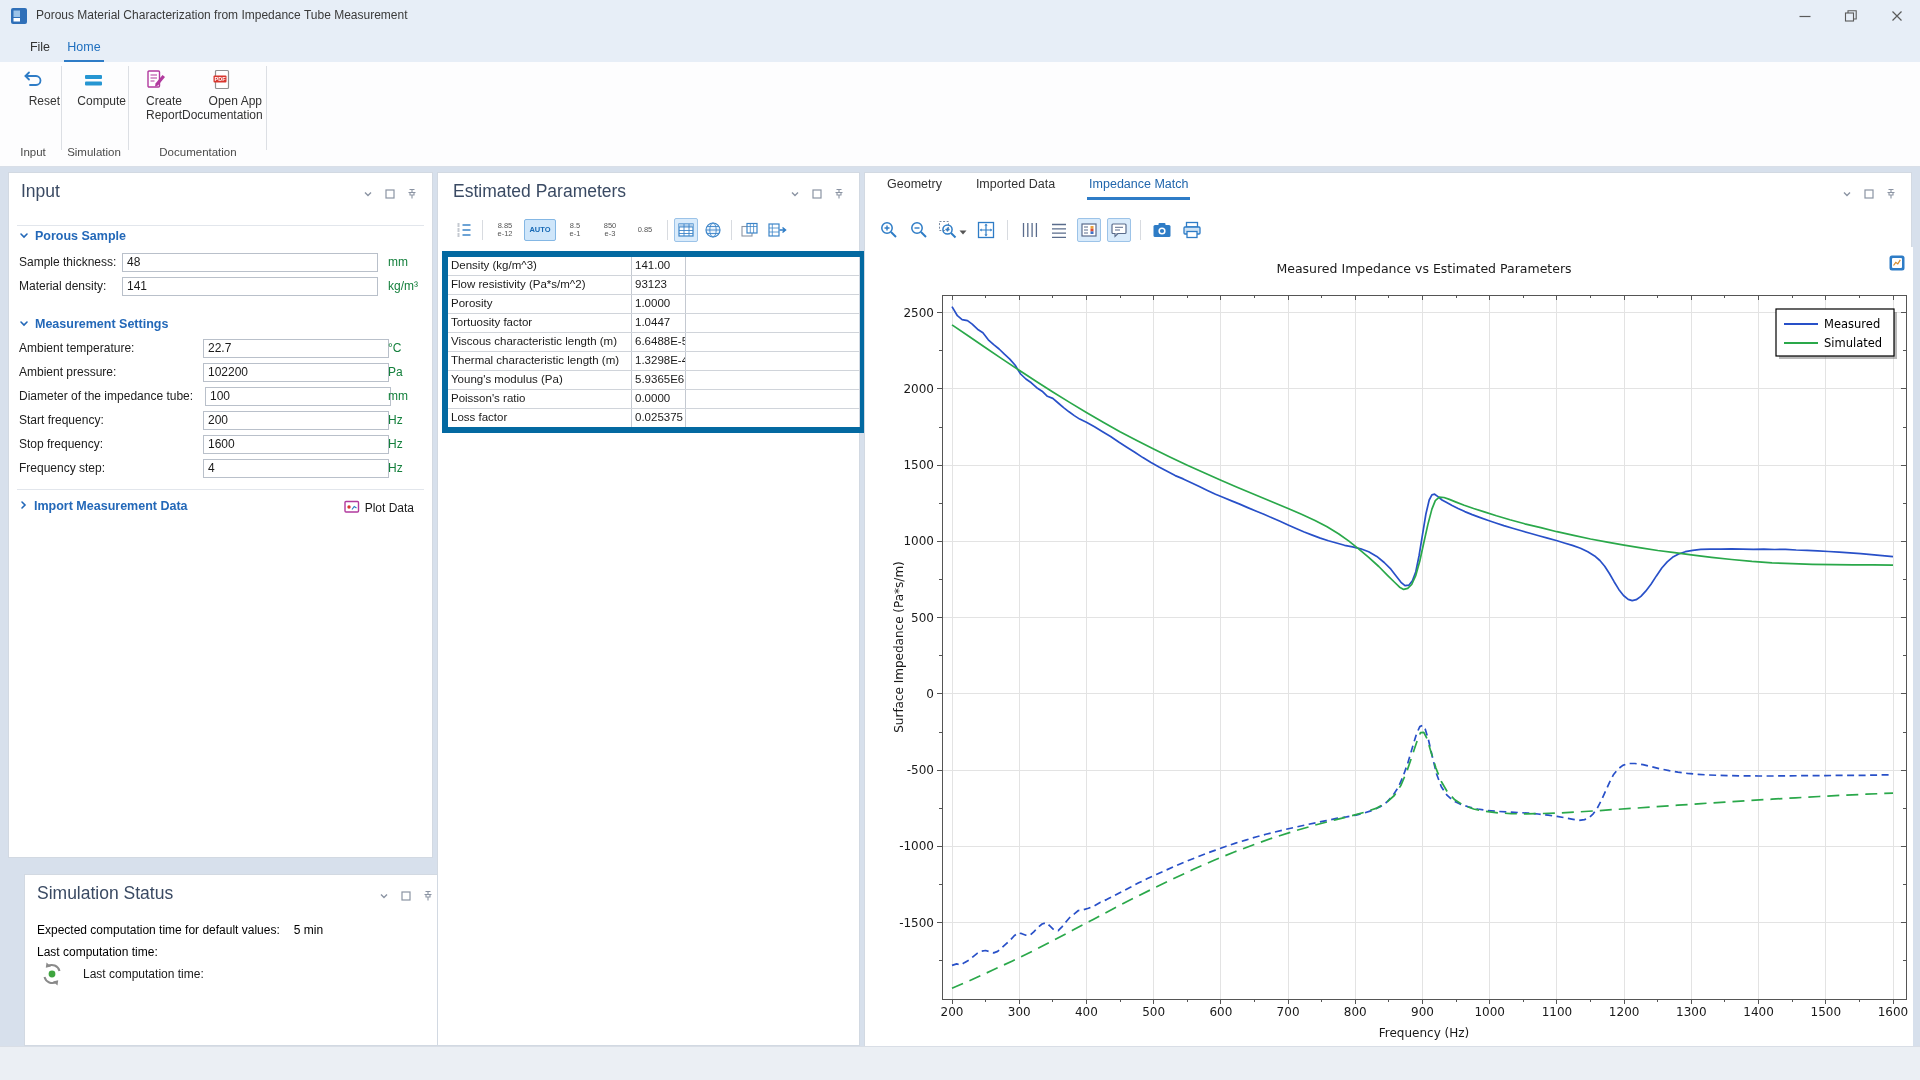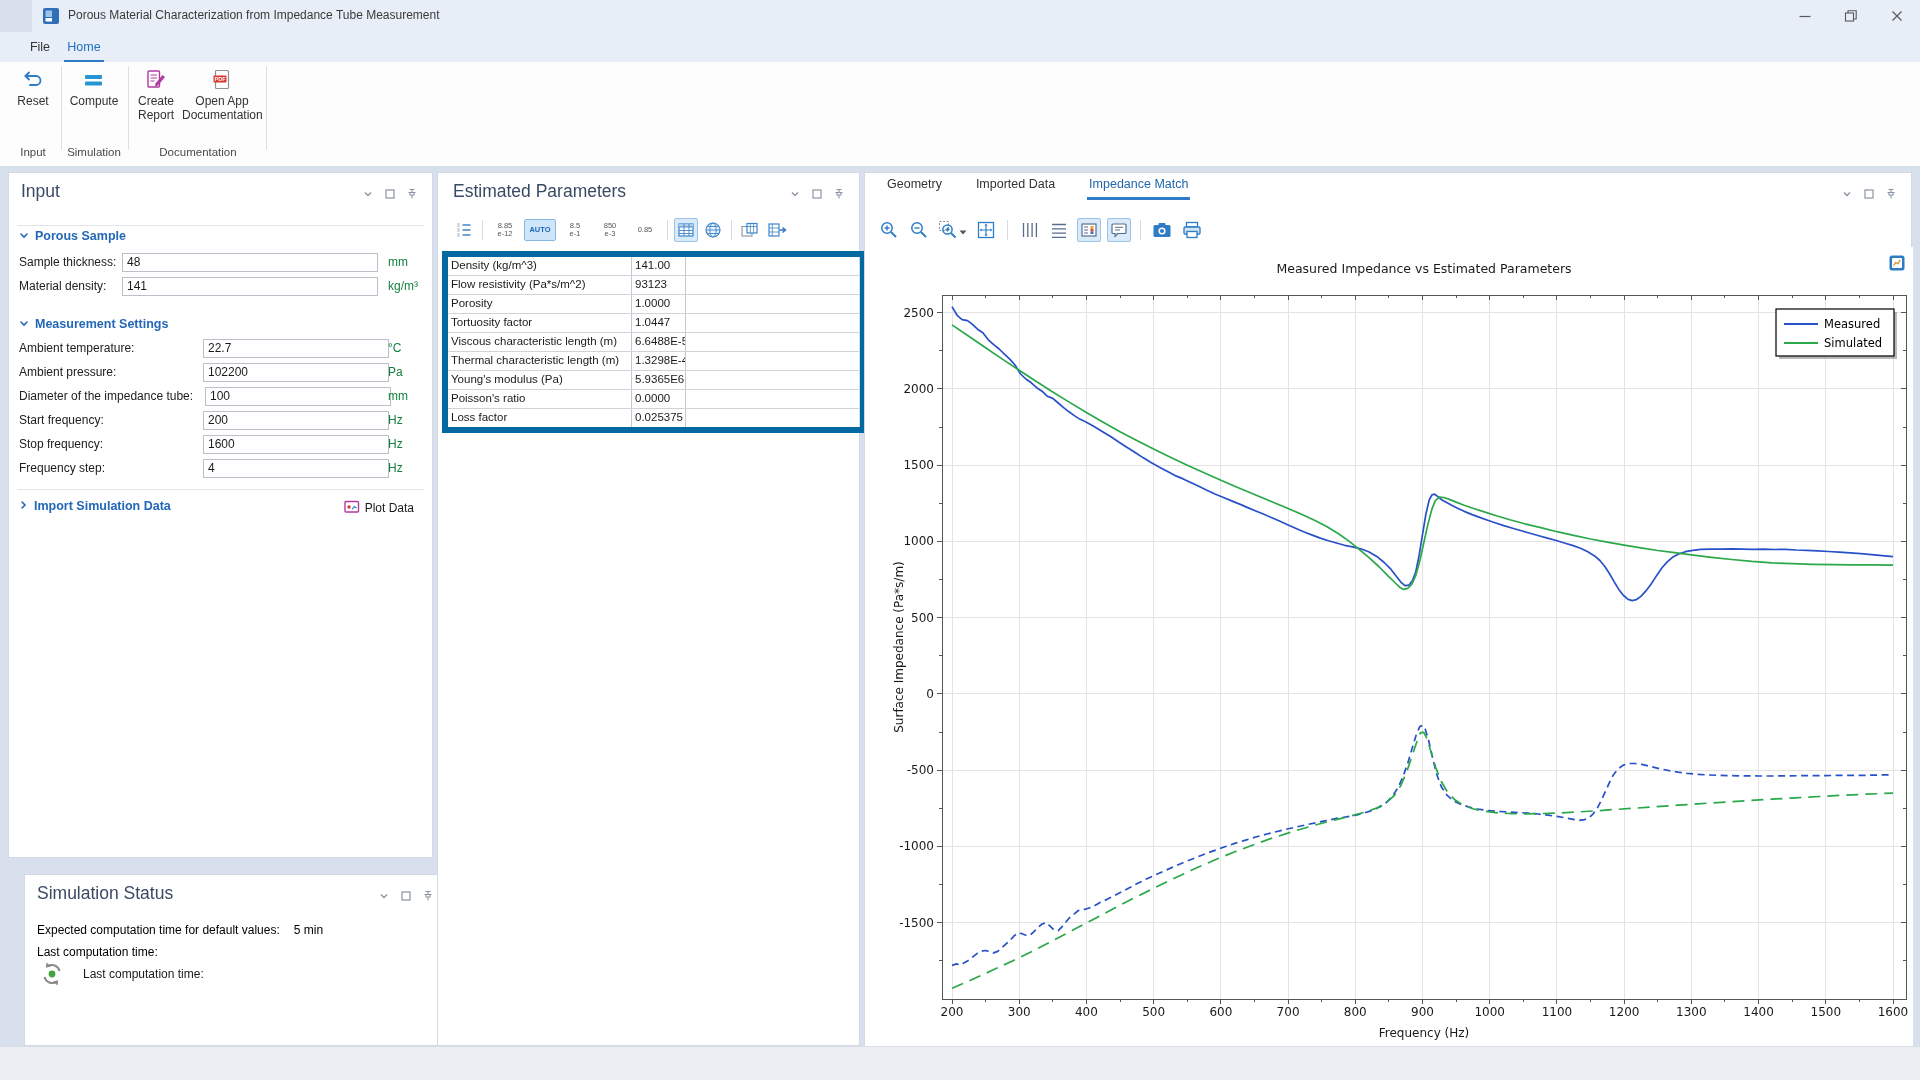--- a/index.html
+++ b/index.html
@@ -1,28 +1,28 @@
 <!DOCTYPE html>
 <html><head>
 <meta charset="utf-8">
 <style>
   html,body{margin:0;padding:0;width:1920px;height:1080px;overflow:hidden;
     background:#d7e0ec;font-family:"Liberation Sans",sans-serif;-webkit-font-smoothing:antialiased;}
-  #titlebar{position:absolute;top:0;left:0;right:0;height:32px;background:#e7eef7;margin-left:32px;}
+  #titlebar{position:absolute;top:0;left:0;right:0;height:32px;background:#e7eef7;}
   #app-icon{position:absolute;left:10px;top:7px;width:18px;height:18px;}
   #win-title{position:absolute;left:36px;top:8px;font-size:12px;color:#3a3a3a;}
   #win-controls{position:absolute;right:0;top:0;height:32px;display:flex;}
   .wbtn{width:46px;height:32px;display:flex;align-items:center;justify-content:center;}
   #tabrow{position:absolute;top:32px;left:0;right:0;height:30px;background:#e7eef7;}
   .ftab{position:absolute;top:4px;height:24px;font-size:12.5px;color:#333;text-align:center;line-height:22px;}
   .ftab.active{color:#1f6fbf;border-bottom:2px solid #2e7cc7;}
   #ribbonband{position:absolute;top:62px;left:0;right:0;height:104px;background:#fdfdfe;border-bottom:1px solid #d9dfe8;}
   .rbtn{position:absolute;top:2px;text-align:center;cursor:default;}
   .ricon{display:block;margin:4px auto 2px auto;width:24px;height:24px;}
-  .rlabel{display:block;font-size:12px;line-height:14px;color:#333;}
+  .rlabel{display:block;font-size:12px;line-height:14px;color:#333;text-align:right;}
   .rsep{position:absolute;top:4px;width:1px;height:84px;background:#dcdfe4;}
   .rgroup-label{position:absolute;top:84px;font-size:11.5px;color:#4a4a4a;text-align:center;}
   .panel{position:absolute;background:#ffffff;border:1px solid #d2d9e2;box-sizing:border-box;}
   .panel-title{position:absolute;left:12px;top:8px;font-size:17.5px;color:#3a4a63;}
   .panel-minis{position:absolute;right:14px;top:14px;display:flex;gap:9px;color:#8b94a3;}
   .mini{width:13px;height:13px;display:flex;align-items:center;justify-content:center;}
   .hrule{position:absolute;left:8px;right:8px;height:1px;background:#e2e6ec;}
   .sec-header{position:absolute;left:10px;display:flex;align-items:center;gap:6px;
      color:#2368b8;font-size:12.5px;font-weight:600;}
   .flabel{position:absolute;font-size:12px;color:#202020;white-space:nowrap;}
@@ -163,21 +163,21 @@
     <span><svg width="10" height="9" viewBox="0 0 10 9">
           <path d="M2 3 L5 6 L8 3" fill="none" stroke="#2368b8" stroke-width="1.6" stroke-linecap="round"></path>
         </svg></span>
     <span>Measurement Settings</span>
   </div>
   <div class="hrule" style="top:316px;"></div>
   <div class="sec-header" style="top:326px;">
     <span><svg width="9" height="10" viewBox="0 0 9 10">
           <path d="M3 2 L6 5 L3 8" fill="none" stroke="#2368b8" stroke-width="1.6" stroke-linecap="round"></path>
         </svg></span>
-    <span>Import Simulation Data</span>
+    <span>Import Measurement Data</span>
   </div>
   <div class="plotdata" style="right:18px;top:326px;">
     <span><svg width="16" height="15" viewBox="0 0 16 15">
           <rect x="1" y="2.5" width="13.5" height="10.5" rx="1" fill="#fff" stroke="#b13a9e" stroke-width="1.4"></rect>
           <circle cx="5" cy="8" r="1.7" fill="#d8372f"></circle>
           <path d="M8 10.5 l2.2-3 2.3 1.6" stroke="#2e7cc6" stroke-width="1.2" fill="none"></path>
         </svg></span>
     <span>Plot Data</span>
   </div>
 <div class="flabel" style="left: 10px; top: 82px;">Sample thickness:</div>

